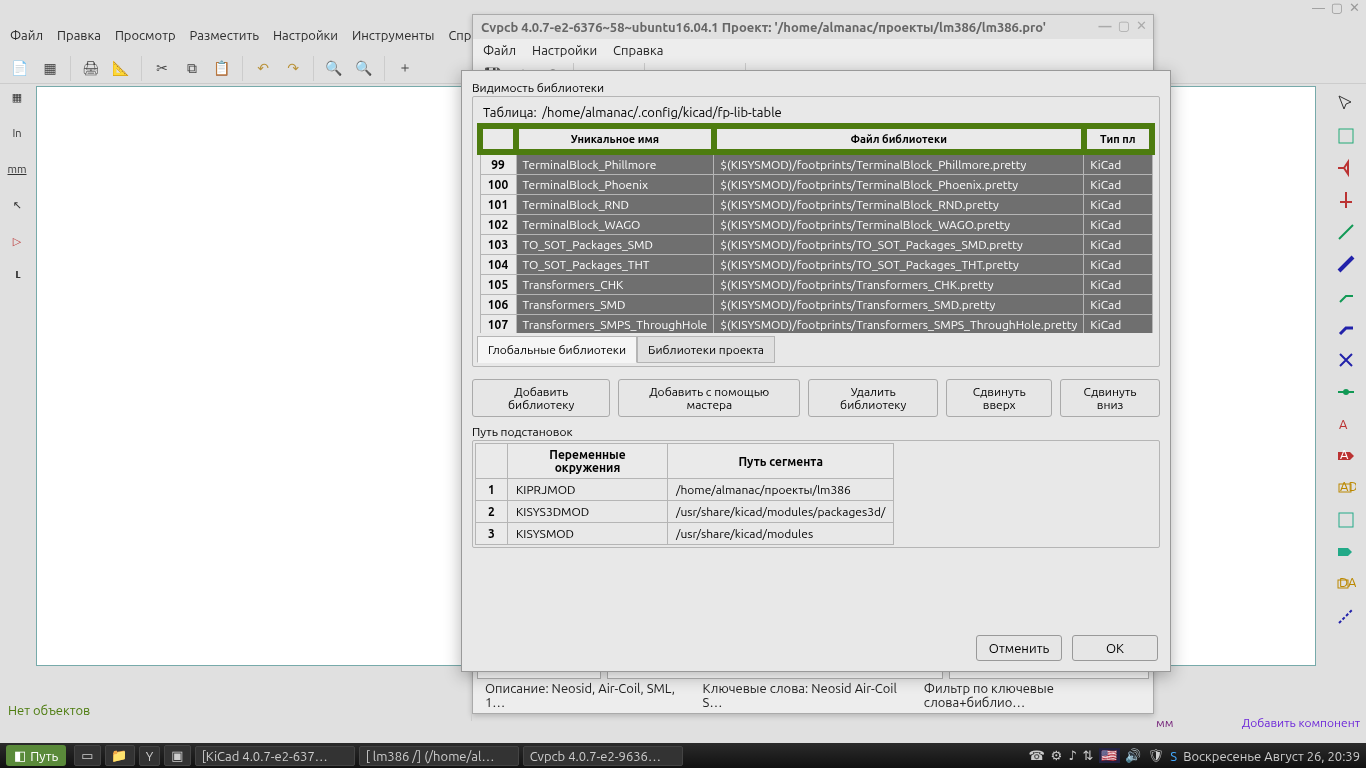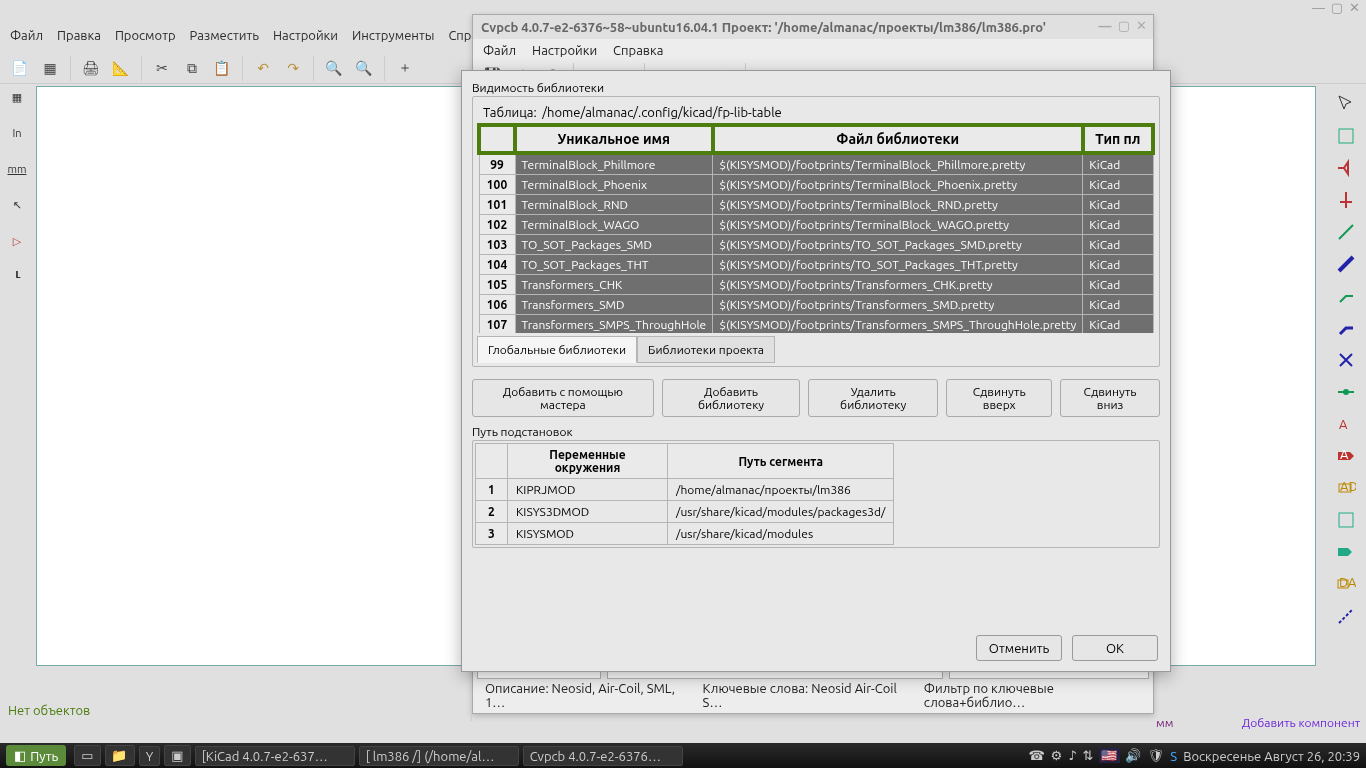--- a/index.html
+++ b/index.html
@@ -27,21 +27,21 @@
 
 
 .dialog { position:absolute; left:461px; top:70px; width:710px; height:602px; background:#e8e8e8; border:1px solid #999; box-shadow:0 4px 16px rgba(0,0,0,.3); }
 .dlg-title { height:22px; background:#e0e0e0; text-align:center; font-weight:bold; font-size:12px; color:#666; line-height:22px; position:relative; }
 .dlg-close { position:absolute; right:8px; top:2px; color:#999; cursor:pointer; }
 .dlg-body { padding:8px 10px 10px 10px; }
 .group { border:1px solid #b5b5b5; border-radius:2px; margin-bottom:6px; }
 .group-label { font-size:12px; margin:2px 0; }
 .tbl-label { font-size:12px; padding:4px 6px; }
 .grid { border-collapse:collapse; width:100%; }
-.grid th { background:#eaeaea; border:4px solid #4d7c0f; font-weight:bold; font-size:14px; padding:4px 6px; text-align:center; }
+.grid th { background:#eaeaea; border:6px solid #4d7c0f; font-weight:bold; font-size:11px; padding:4px 6px; text-align:center; }
 .grid td { border:1px solid #b5b5b5; font-size:12px; padding:3px 6px; }
 .grid .rowhdr { background:#eaeaea; text-align:center; font-weight:bold; width:36px; }
 .grid .sel td:not(.rowhdr) { background:#6f6f6f; color:#fff; }
 .grid-wrap { height:210px; overflow:hidden; position:relative; }
 .tabs { display:flex; margin-top:2px; }
 .tab { border:1px solid #b5b5b5; background:#e0e0e0; padding:6px 10px; font-size:12px; position:relative; top:1px; }
 .tab.active { background:#f5f5f5; border-bottom:1px solid #f5f5f5; }
 .btnrow { display:flex; gap:8px; margin:12px 0 8px 0; }
 button.dlg { background:#e6e6e6; border:1px solid #aaa; border-radius:3px; padding:5px 10px; font-size:12px; }
 .pathgrid { border-collapse:collapse; }
@@ -335,22 +335,22 @@
             </tbody>
         </table>
       </div>
       <div class="tabs">
         <div class="tab active">Глобальные библиотеки</div>
         <div class="tab">Библиотеки проекта</div>
       </div>
     </div>
 
     <div class="btnrow">
+      <button class="dlg">Добавить библиотеку</button>
       <button class="dlg">Добавить с помощью мастера</button>
-      <button class="dlg">Добавить библиотеку</button>
       <button class="dlg">Удалить библиотеку</button>
       <button class="dlg">Сдвинуть вверх</button>
       <button class="dlg">Сдвинуть вниз</button>
     </div>
 
     <div class="group-label">Путь подстановок</div>
     <div class="group" style="padding:2px">
       <table class="pathgrid">
         <thead>
           <tr>
@@ -389,21 +389,21 @@
   <div class="start">
     <span>◧</span>
     <span>Путь</span>
   </div>
   <div class="tbtn">▭</div>
   <div class="tbtn">📁</div>
   <div class="tbtn">Y</div>
   <div class="tbtn">▣</div>
   <div class="tbtn" style="width:160px">[KiCad 4.0.7-e2-637…</div>
   <div class="tbtn" style="width:160px">[ lm386 /] (/home/al…</div>
-  <div class="tbtn" style="width:160px">Cvpcb 4.0.7-e2-6376…</div>
+  <div class="tbtn" style="width:160px">Cvpcb 4.0.7-e2-9636…</div>
   <div class="tray">
     <span>☎</span>
     <span>⚙</span>
     <span>♪</span>
     <span>⇅</span>
     <span style="background:#224;padding:0 2px">🇺🇸</span>
     <span>🔊</span>
     <span>🛡</span>
     <span style="color:#4af">S</span>
     <span class="clock">Воскресенье Август 26, 20:39</span>

